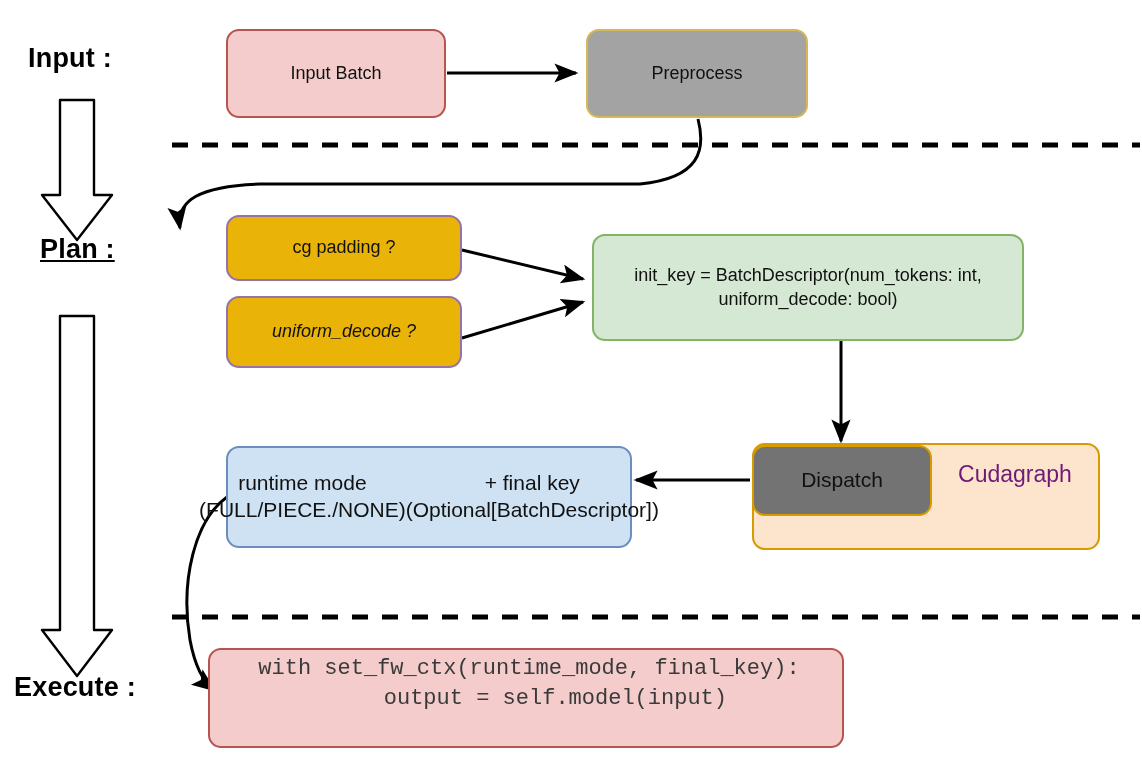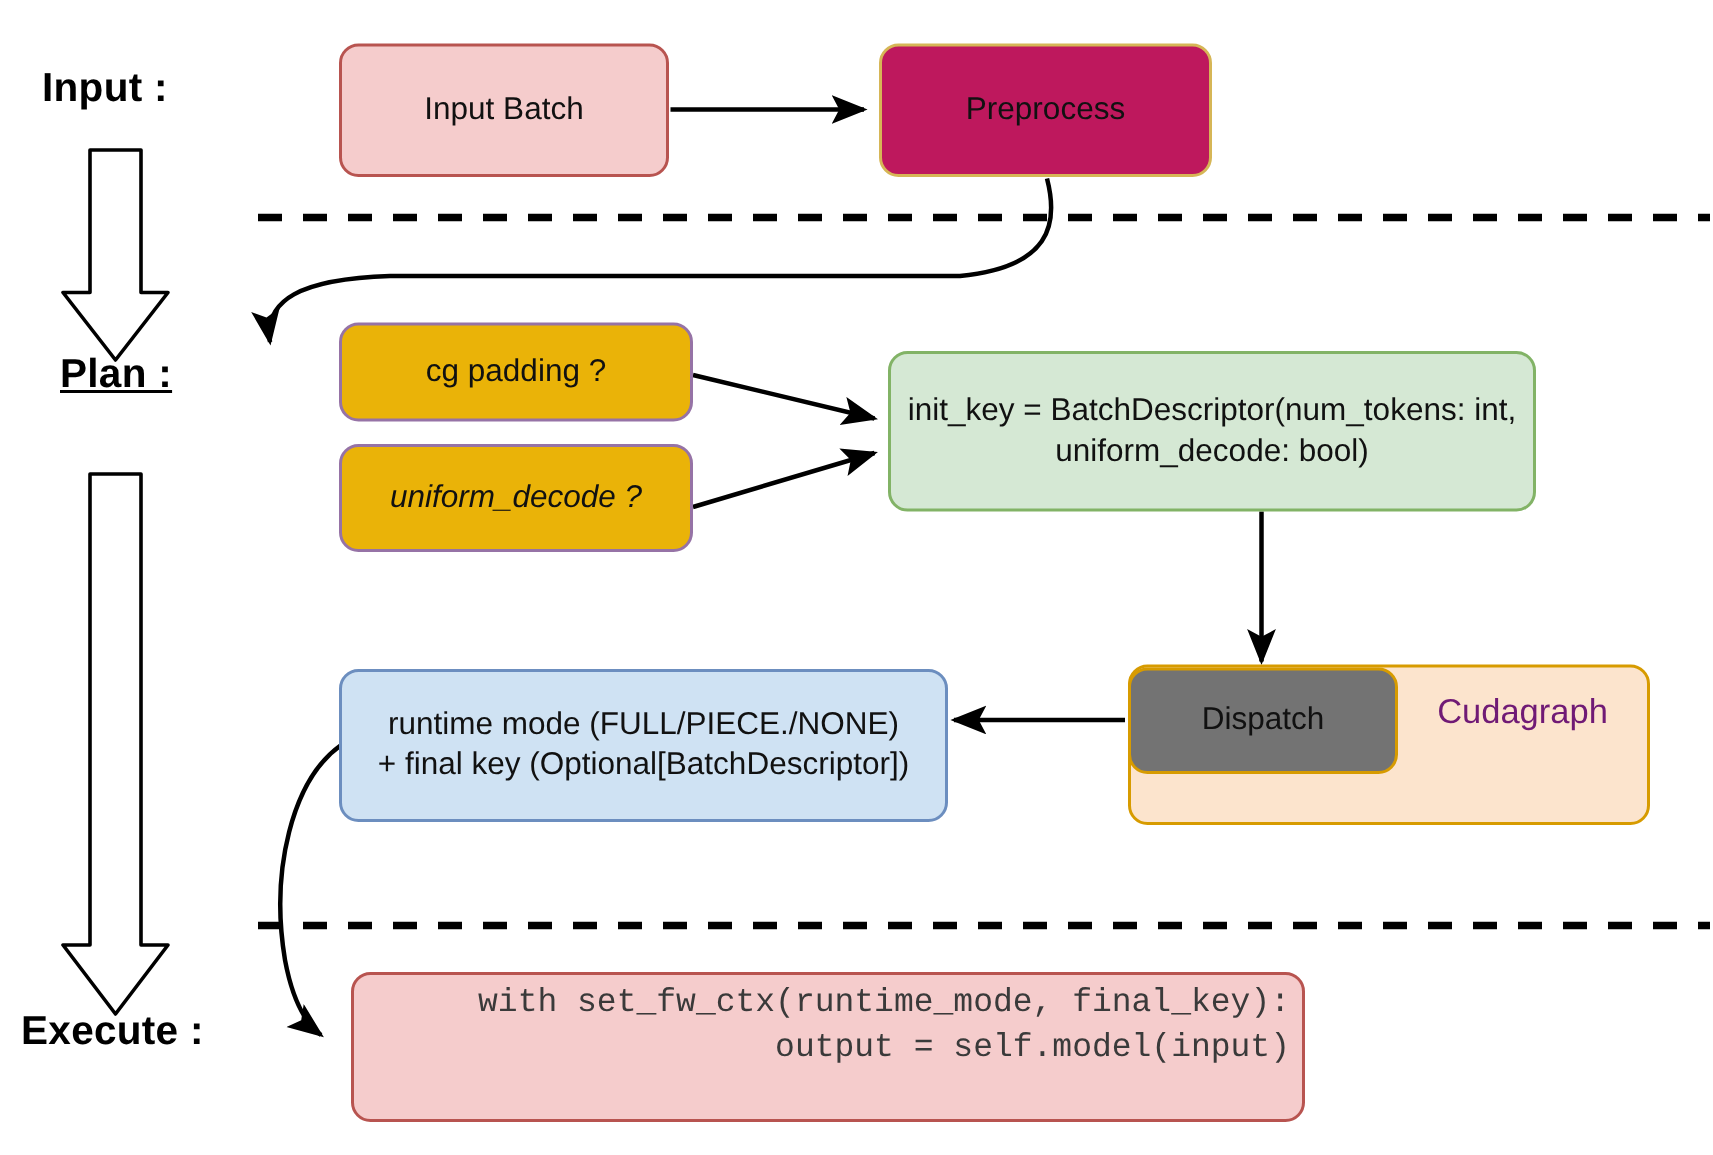--- a/index.html
+++ b/index.html
@@ -36,40 +36,40 @@
     position: absolute;
     box-sizing: border-box;
     border-radius: 13px;
     border-width: 2px;
     border-style: solid;
     display: flex;
     align-items: center;
     justify-content: center;
     text-align: center;
     font-family: "Liberation Sans", sans-serif;
-    font-size: 21px;
+    font-size: 18px;
     color: #111111;
     line-height: 1.28;
     padding: 4px 8px;
   }
   .node.code {
     font-family: "Liberation Mono", monospace;
     font-size: 22px;
     color: #3a3a3a;
     justify-content: flex-start;
     align-items: center;
     white-space: pre;
     padding-left: 14px;
     line-height: 1.35;
   }
   .node.small {
     font-size: 21px;
   }
   .n-input-batch  { background:#f5cccc; border-color:#b85450; }
-  .n-preprocess   { background:#be185d; border-color:#d6b656; }
+  .n-preprocess   { background:#a3a3a3; border-color:#d6b656; }
   .n-purple       { background:#eab308; border-color:#9673a6; }
   .n-green        { background:#d5e8d4; border-color:#82b366; }
   .n-blue         { background:#cfe2f3; border-color:#6c8ebf; }
   .n-orange-outer { background:#fce4cd; border-color:#d79b00; }
   .n-orange-inner { background:#737373; border-color:#d79b00; }
   .n-code         { background:#f5cccc; border-color:#b85450; }
   .n-orange-outer > span { width: 100%; text-align: center; }
   .dispatcher-label {
     position: absolute;
     left: 935px;
@@ -146,23 +146,23 @@
     <span style="display:block;">&nbsp;</span>
   </div>
   <div class="dispatcher-label">
     <div>Cudagraph</div>
   </div>
 
   <div class="node n-orange-inner small" style="left:752px; top:445px; width:180px; height:71px;">
     <span>Dispatch</span>
   </div>
 
-  <div class="node n-blue small" style="left:226px; top:446px; width:406px; height:102px; flex-direction:column;">
+  <div class="node n-blue small" style="left:226px; top:446px; width:406px; height:102px; flex-direction:row;">
     <span>runtime mode (FULL/PIECE./NONE)</span>
     <span>+ final key (Optional[BatchDescriptor])</span>
   </div>
 
-  <div class="node n-code code" style="left:234px; top:648px; width:636px; height:100px; flex-direction:column; align-items:flex-end;">
+  <div class="node n-code code" style="left:208px; top:648px; width:636px; height:100px; flex-direction:column; align-items:center;">
     <span>with set_fw_ctx(runtime_mode, final_key):</span>
     <span>    output = self.model(input)</span>
   </div>
 
 </div>
 
 </body></html>

